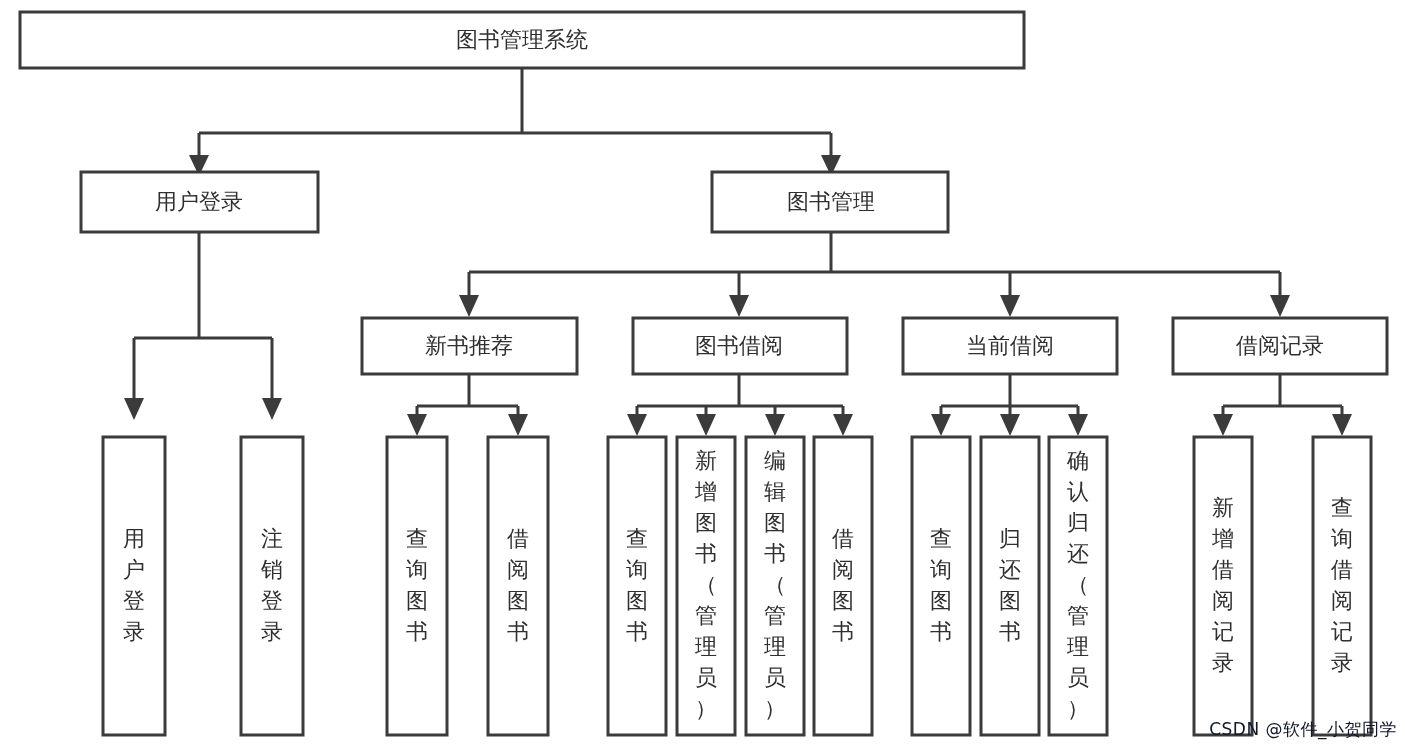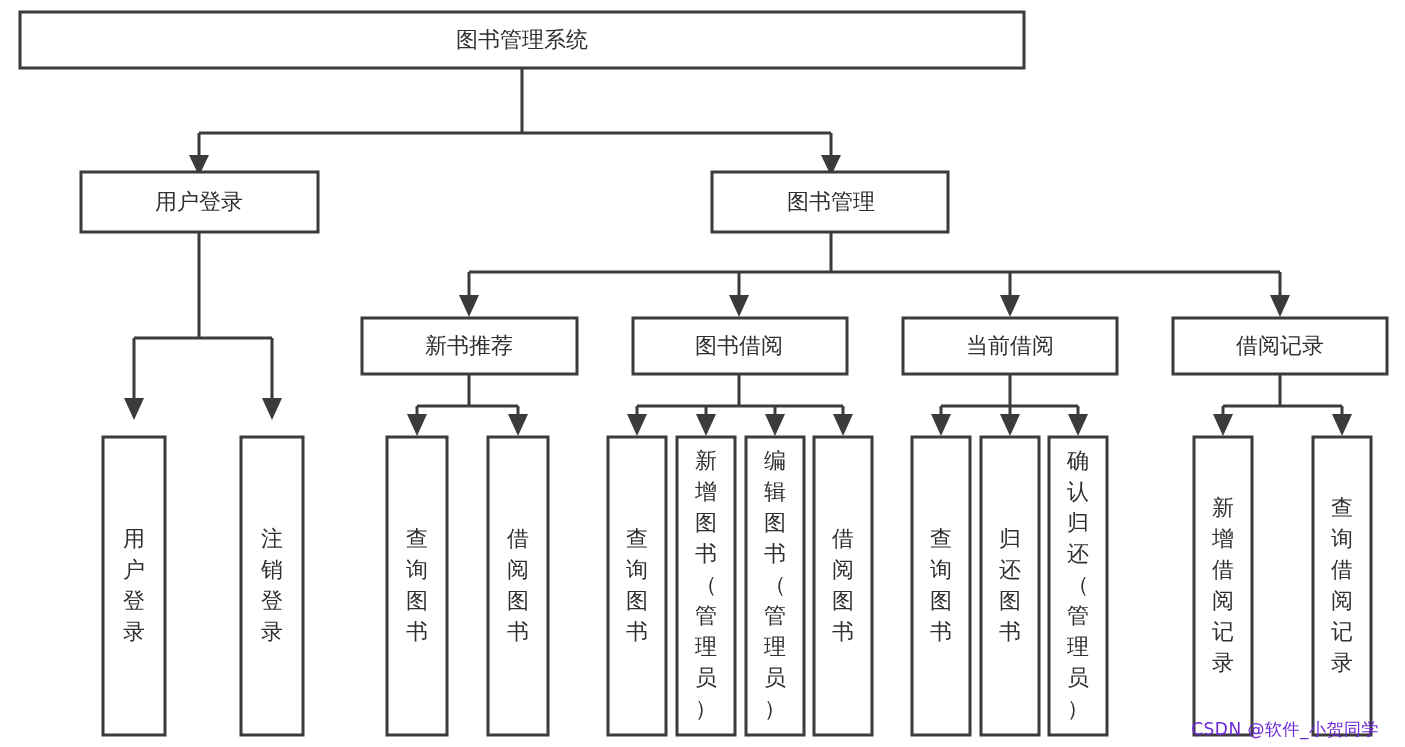--- a/index.html
+++ b/index.html
@@ -51,25 +51,25 @@
   }
   .node-label-v {
     font-family: "DejaVu Sans", "Liberation Sans", sans-serif;
     font-size: 22px;
     fill: #2f2f2f;
     text-anchor: middle;
     dominant-baseline: middle;
   }
   .watermark-text {
     position: absolute;
-    right: 26px;
+    right: 8px;
     bottom: 6px;
     font-family: "DejaVu Sans", "Liberation Sans", sans-serif;
     font-size: 17px;
-    color: #6d28d9;
+    color: #0f172a;
     white-space: nowrap;
     letter-spacing: 0.5px;
     user-select: none;
   }
 </style>
 </head>
 <body>
 
 <div id="diagram-root">
 

